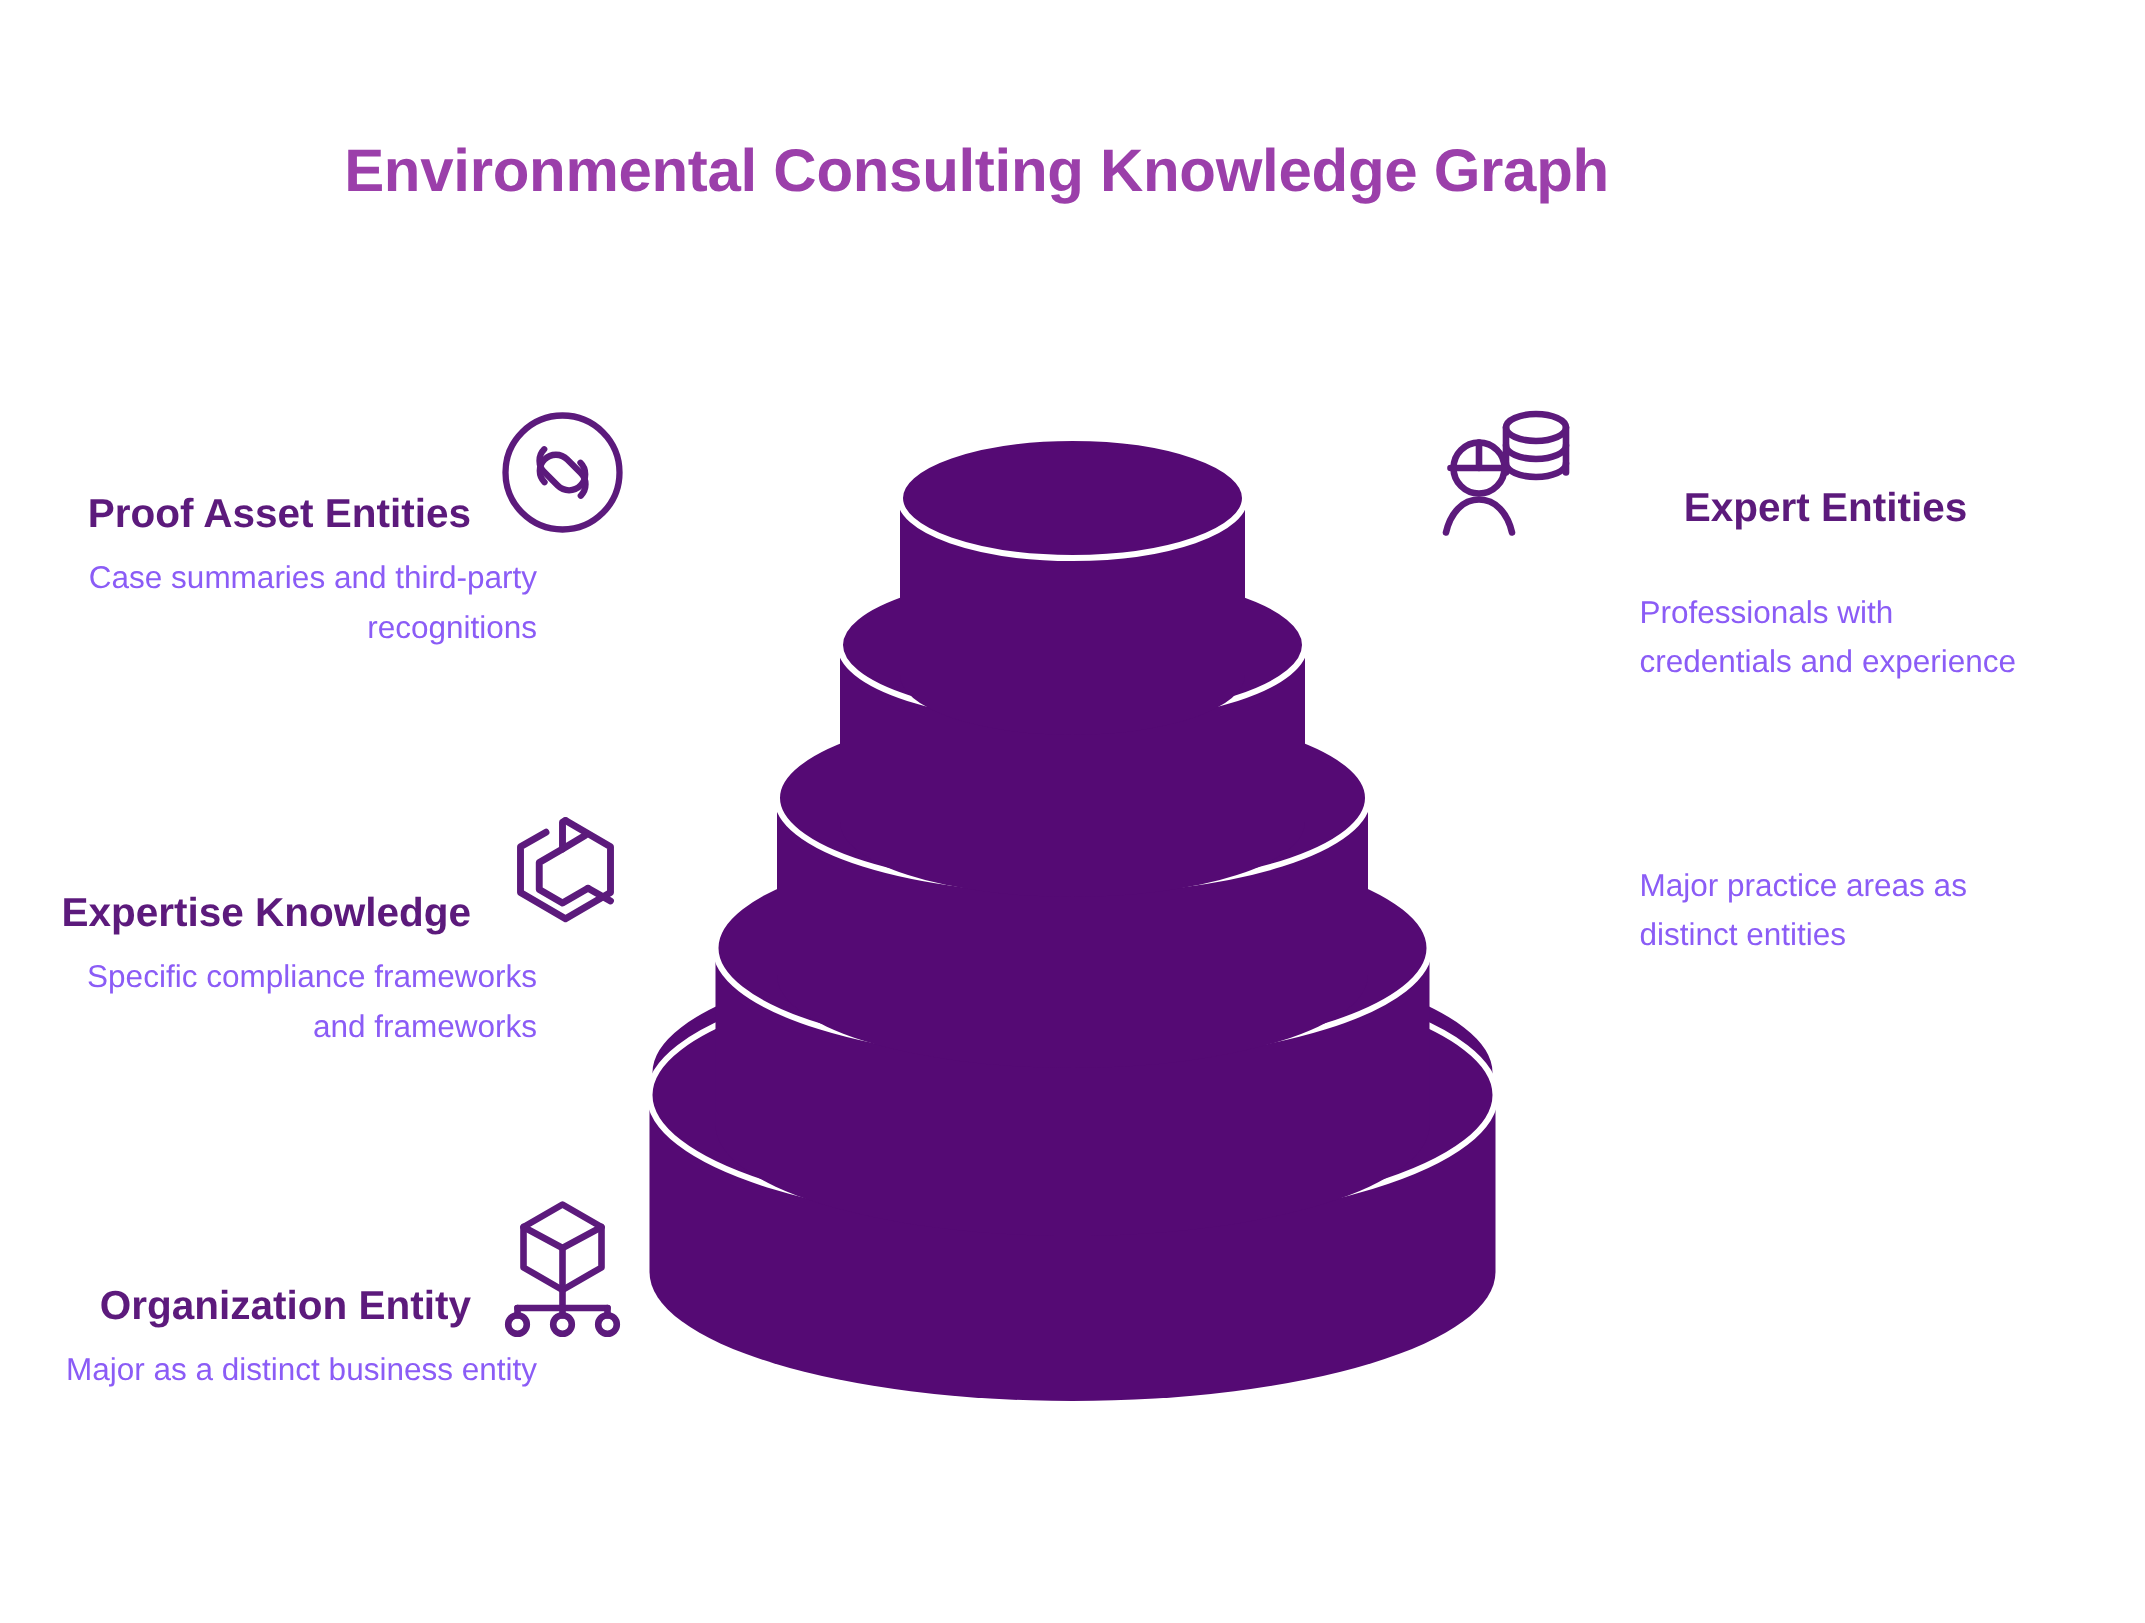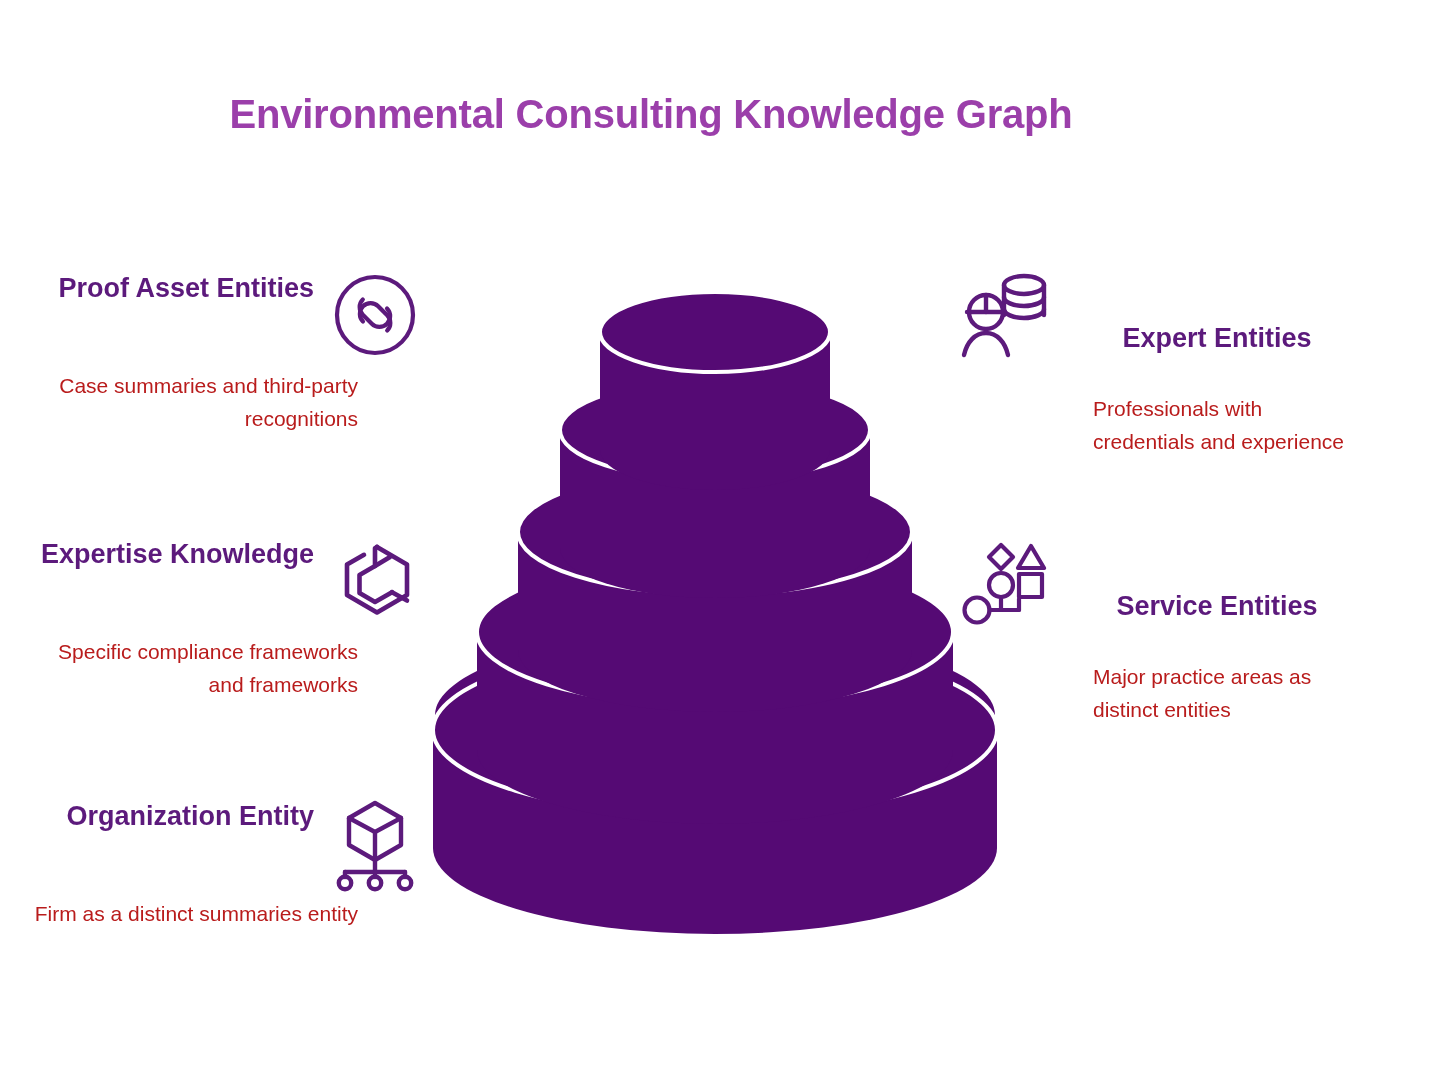--- a/index.html
+++ b/index.html
@@ -29,41 +29,41 @@
     line-height: 1.1;
   }
 
   
   .entity {
     position: absolute;
     width: 400px;
   }
   .entity .head {
     display: flex;
-    align-items: flex-start;
+    align-items: flex-end;
     gap: 18px;
   }
   .entity .label {
     font-size: 27px;
     font-weight: bold;
     color: #5c1a7c;
     line-height: 1.2;
     flex: 1 1 auto;
   }
   .entity .icon {
     flex: 0 0 auto;
     width: 86px;
     height: 86px;
     display: flex;
     align-items: center;
     justify-content: center;
   }
   .entity .desc {
     font-size: 21px;
-    color: #b91c1c;
+    color: #8b5cf6;
     line-height: 1.55;
     margin-top: 12px;
   }
 
   
   .entity.left .label { text-align: right; }
   .entity.left .desc  { text-align: right; padding-right: 60px; }
 
   
   .entity.right .head { flex-direction: row; }
@@ -142,21 +142,21 @@
         <path d="M16 75 L16 80"></path>
         <path d="M46 75 L46 80"></path>
         <path d="M76 75 L76 80"></path>
 
         <circle cx="16" cy="86" r="6.2"></circle>
         <circle cx="46" cy="86" r="6.2"></circle>
         <circle cx="76" cy="86" r="6.2"></circle>
       </svg>
     </div>
   </div>
-  <div class="desc">Firm as a distinct summaries entity</div>
+  <div class="desc">Major as a distinct business entity</div>
 </div>
 
 <div class="entity right" id="ent-expert">
   <div class="head">
     <div class="icon">
       <svg width="96" height="92" viewBox="0 0 96 92" fill="none" stroke="#5C1A7C" stroke-width="4.4" stroke-linecap="round" stroke-linejoin="round">
 
         <ellipse cx="64" cy="16" rx="20" ry="9"></ellipse>
         <path d="M44 16 L44 46"></path>
         <path d="M84 16 L84 46"></path>
@@ -169,39 +169,20 @@
 
         <path d="M4 86 c3-13 11-22 22-22 s19 9 22 22"></path>
       </svg>
     </div>
     <div class="label">Expert Entities</div>
   </div>
   <div class="desc">Professionals with credentials and experience</div>
 </div>
 
 <div class="entity right" id="ent-service">
-  <div class="head">
-    <div class="icon">
-      <svg width="96" height="92" viewBox="0 0 96 92" fill="none" stroke="#5C1A7C" stroke-width="4.2" stroke-linecap="round" stroke-linejoin="round">
-
-        <circle cx="17" cy="73" r="12.5"></circle>
-
-        <path d="M29.5 73 L59 73"></path>
-        <path d="M41 73 L41 62"></path>
-        <path d="M59 73 L59 62"></path>
-
-        <path d="M41 8 L53 20 L41 32 L29 20 Z"></path>
-        <path d="M71 9 L84 31 L58 31 Z"></path>
-
-        <circle cx="41" cy="48" r="12"></circle>
-        <rect x="59" y="37" width="23" height="23"></rect>
-      </svg>
-    </div>
-    <div class="label">Service Entities</div>
-  </div>
   <div class="desc">Major practice areas as distinct entities</div>
 </div>
 
 <div id="cake">
   <svg width="470" height="660" viewBox="0 0 470 660">
     <g stroke="#ffffff" stroke-width="4">
       <path d="M-47 455 a282 86 0 0 1 564 0 v115 a282 86 0 0 1 -564 0 Z" fill="#550A74" transform="translate(235,0) translate(-235,0)"></path>
     </g>
 
     <g>

